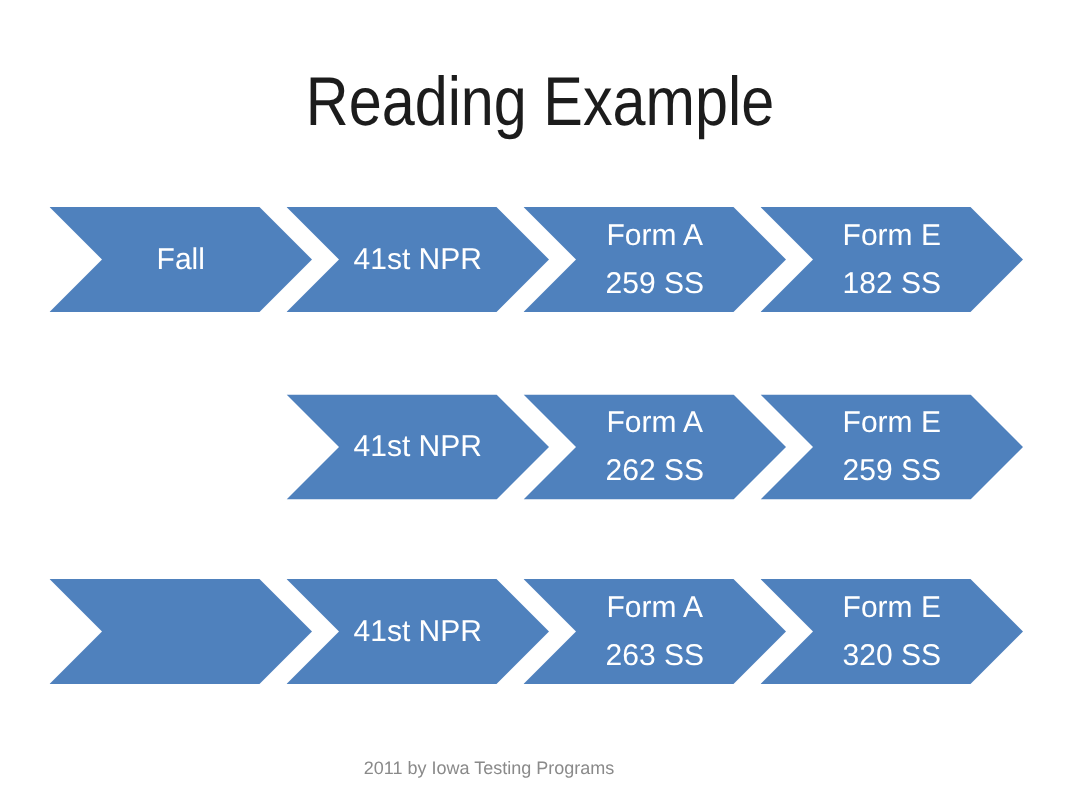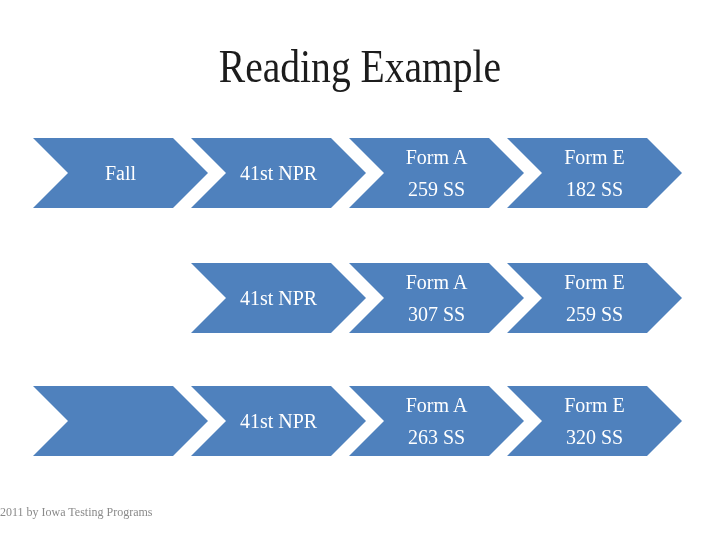--- a/index.html
+++ b/index.html
@@ -7,21 +7,21 @@
     --chevron-text:#ffffff;
     --title-text:#1c1c1c;
     --footer-text:#8a8a8a;
     --background:#ffffff;
   }
   html,body{margin:0;padding:0;}
   .slide{
     position:relative;
     width:720px;height:540px;
     background:var(--background);
-    font-family:Liberation Serif, serif;
+    font-family:Liberation Sans, sans-serif;
     overflow:hidden;
   }
   .title{
     position:absolute;top:42px;left:0;width:720px;
     text-align:center;
     font-size:46px;line-height:50px;
     color:var(--title-text);
     transform:scaleX(.86);
     transform-origin:50% 50%;
     white-space:nowrap;
@@ -32,21 +32,21 @@
   .chev-label{
     position:absolute;left:18px;top:0;width:139px;height:70px;
     display:flex;flex-direction:column;align-items:center;justify-content:center;
     gap:11px;
     color:var(--chevron-text);
     font-size:20px;line-height:21px;
     text-align:center;white-space:nowrap;
   }
   .footer{
     position:absolute;top:505px;left:0;width:652px;
-    text-align:left;
+    text-align:center;
     font-size:12px;
     color:var(--footer-text);
   }
 </style>
 </head>
 <body>
 
 <div class="slide">
 
   <div class="title">Reading Example</div>
@@ -96,21 +96,21 @@
       <div class="chev-label">
           <span>41st NPR</span>
         </div>
     </div>
     <div class="chevron" style="left:349px">
       <svg viewBox="0 0 175 70" preserveAspectRatio="none">
           <polygon points="0,0 140,0 175,35 140,70 0,70 35,35" fill="#4f81bd"></polygon>
         </svg>
       <div class="chev-label">
         <span>Form A</span>
-        <span>307 SS</span>
+        <span>262 SS</span>
       </div>
     </div>
     <div class="chevron" style="left:507px">
       <svg viewBox="0 0 175 70" preserveAspectRatio="none">
           <polygon points="0,0 140,0 175,35 140,70 0,70 35,35" fill="#4f81bd"></polygon>
         </svg>
       <div class="chev-label">
         <span>Form E</span>
         <span>259 SS</span>
       </div>

